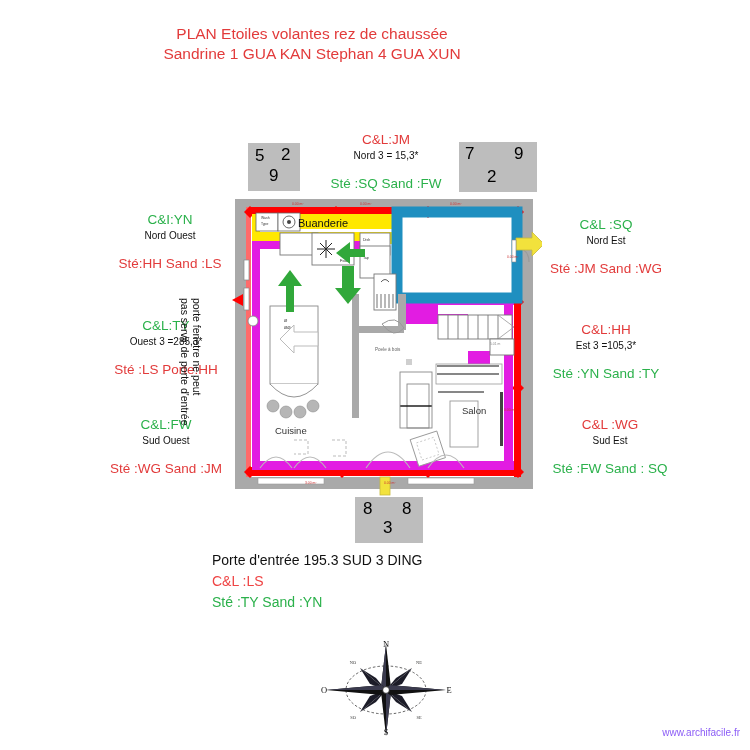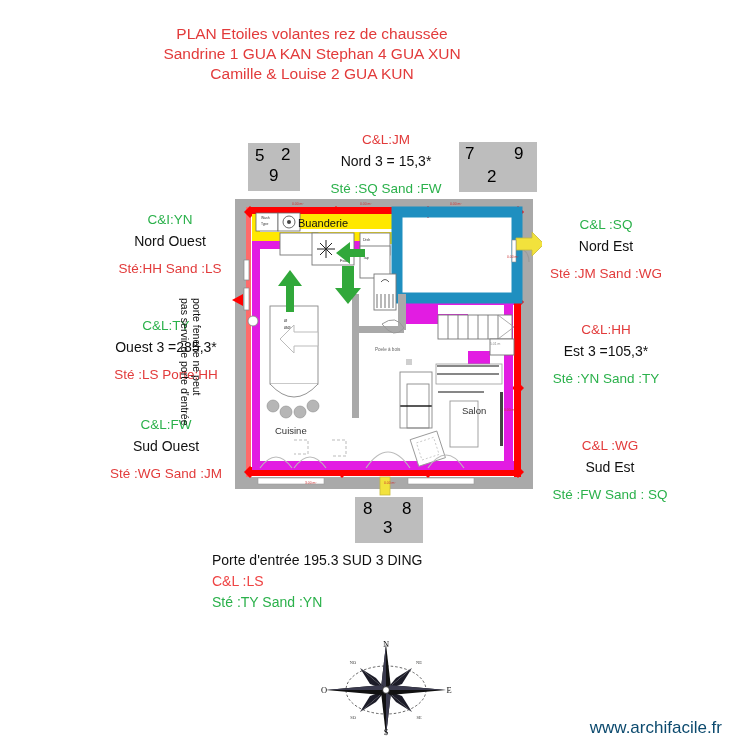--- a/index.html
+++ b/index.html
@@ -19,21 +19,21 @@
     text-align:center;
     color:#e23b3b;
     font-size:15.5px;
     line-height:20px;
   }
   #title-block div{white-space:nowrap;}
 
   
   .dir-group{width:180px;text-align:center;line-height:16px;}
   .dir-top{font-size:13.5px;}
-  .dir-mid{font-size:14px;color:#111;margin-top:5px;}
+  .dir-mid{font-size:10px;color:#111;}
   .dir-bot{font-size:13.5px;margin-top:12px;}
   .green{color:#2bb14b;}
   .red{color:#e23b3b;}
 
   
   .star-box{
     background:#bdbdbd;
     position:absolute;
     color:#000;
   }
@@ -64,30 +64,29 @@
   }
   #bottom-block .l1{font-size:14px;color:#111;}
   #bottom-block .l2{font-size:14px;color:#ef4444;}
   #bottom-block .l3{font-size:14px;color:#2bb14b;}
 
   
   #compass{left:320px;top:638px;width:132px;height:100px;}
 
   
   #footer{
-    right:28px;bottom:12px;font-size:17px;color:#0c4a6e;
+    right:10px;bottom:12px;font-size:10px;color:#8b5cf6;
   }
 </style>
 </head>
 <body>
 
 <div id="title-block" class="abs">
   <div>PLAN Etoiles volantes rez de chaussée</div>
   <div> Sandrine 1 GUA KAN Stephan 4 GUA XUN</div>
-  <div>Camille &amp; Louise 2 GUA KUN</div>
 </div>
 
 <div class="star-box" id="box-tl" style="left:248px;top:143px;width:52px;height:48px;">
   <span style="left:7px;top:4px;">5</span>
   <span style="left:33px;top:3px;">2</span>
   <span style="left:21px;top:24px;">9</span>
 </div>
 
 <div class="star-box" id="box-tr" style="left:459px;top:142px;width:78px;height:50px;">
   <span style="left:6px;top:3px;">7</span>
@@ -130,21 +129,21 @@
   <div class="dir-mid">Nord Est</div>
   <div class="dir-bot red">Sté :JM Sand :WG</div>
 </div>
 
 <div class="dir-group abs" style="left:516px;top:322px;">
   <div class="dir-top red">C&amp;L:HH</div>
   <div class="dir-mid">Est 3 =105,3*</div>
   <div class="dir-bot green">Sté :YN  Sand :TY</div>
 </div>
 
-<div class="dir-group abs" style="left:520px;top:438px;">
+<div class="dir-group abs" style="left:520px;top:417px;">
   <div class="dir-top red">C&amp;L :WG</div>
   <div class="dir-mid">Sud Est</div>
   <div class="dir-bot green">Sté :FW Sand : SQ</div>
 </div>
 
 <div id="vert-note" class="abs">
   <div>porte fenetre ne peut</div>
   <div>pas servir de porte d'entrée</div>
 </div>
 

